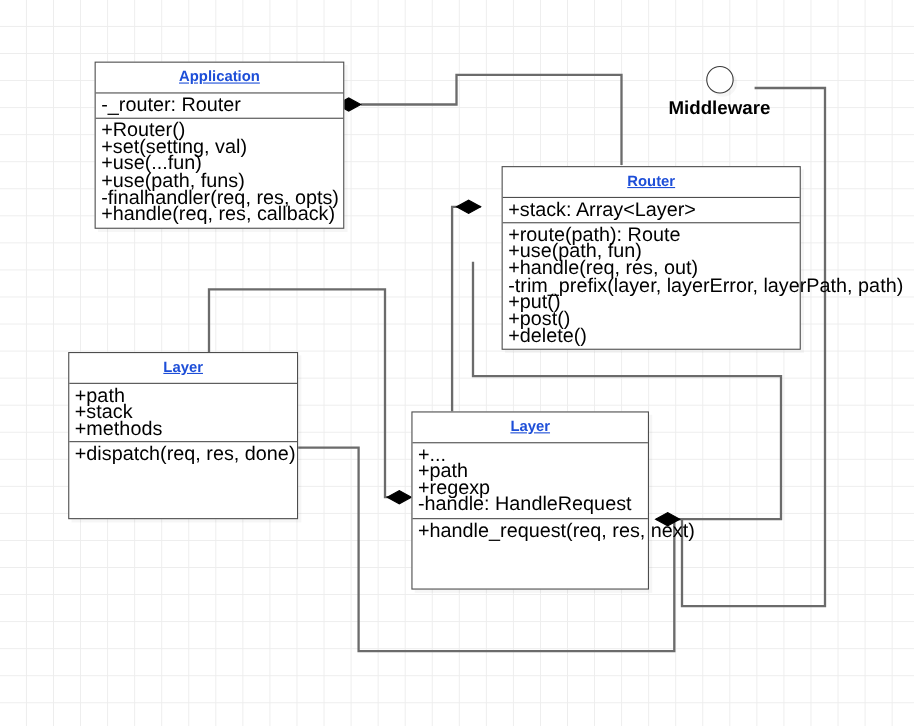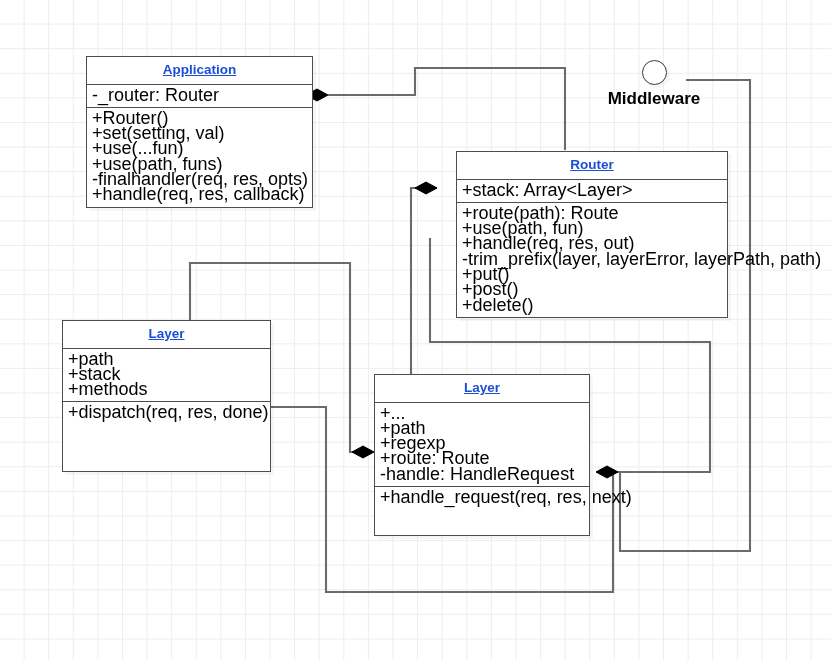--- a/index.html
+++ b/index.html
@@ -152,21 +152,20 @@
       <div class="uml-row">+dispatch(req, res, done)</div>
     </div>
   </div>
 
   <div class="uml-class" style="left:374px; top:374px; width:216px; height:162px;">
     <div class="uml-title">Layer</div>
     <div class="uml-compartment with-rule">
       <div class="uml-row">+...</div>
       <div class="uml-row">+path</div>
       <div class="uml-row">+regexp</div>
-      <div class="uml-row">+route: Route</div>
       <div class="uml-row">-handle: HandleRequest</div>
     </div>
     <div class="uml-compartment">
       <div class="uml-row">+handle_request(req, res, next)</div>
     </div>
   </div>
 
   <div class="lollipop" style="left:600px; top:60px; width:108px;">
     <div class="lollipop-circle"></div>
     <div class="lollipop-label">Middleware</div>

